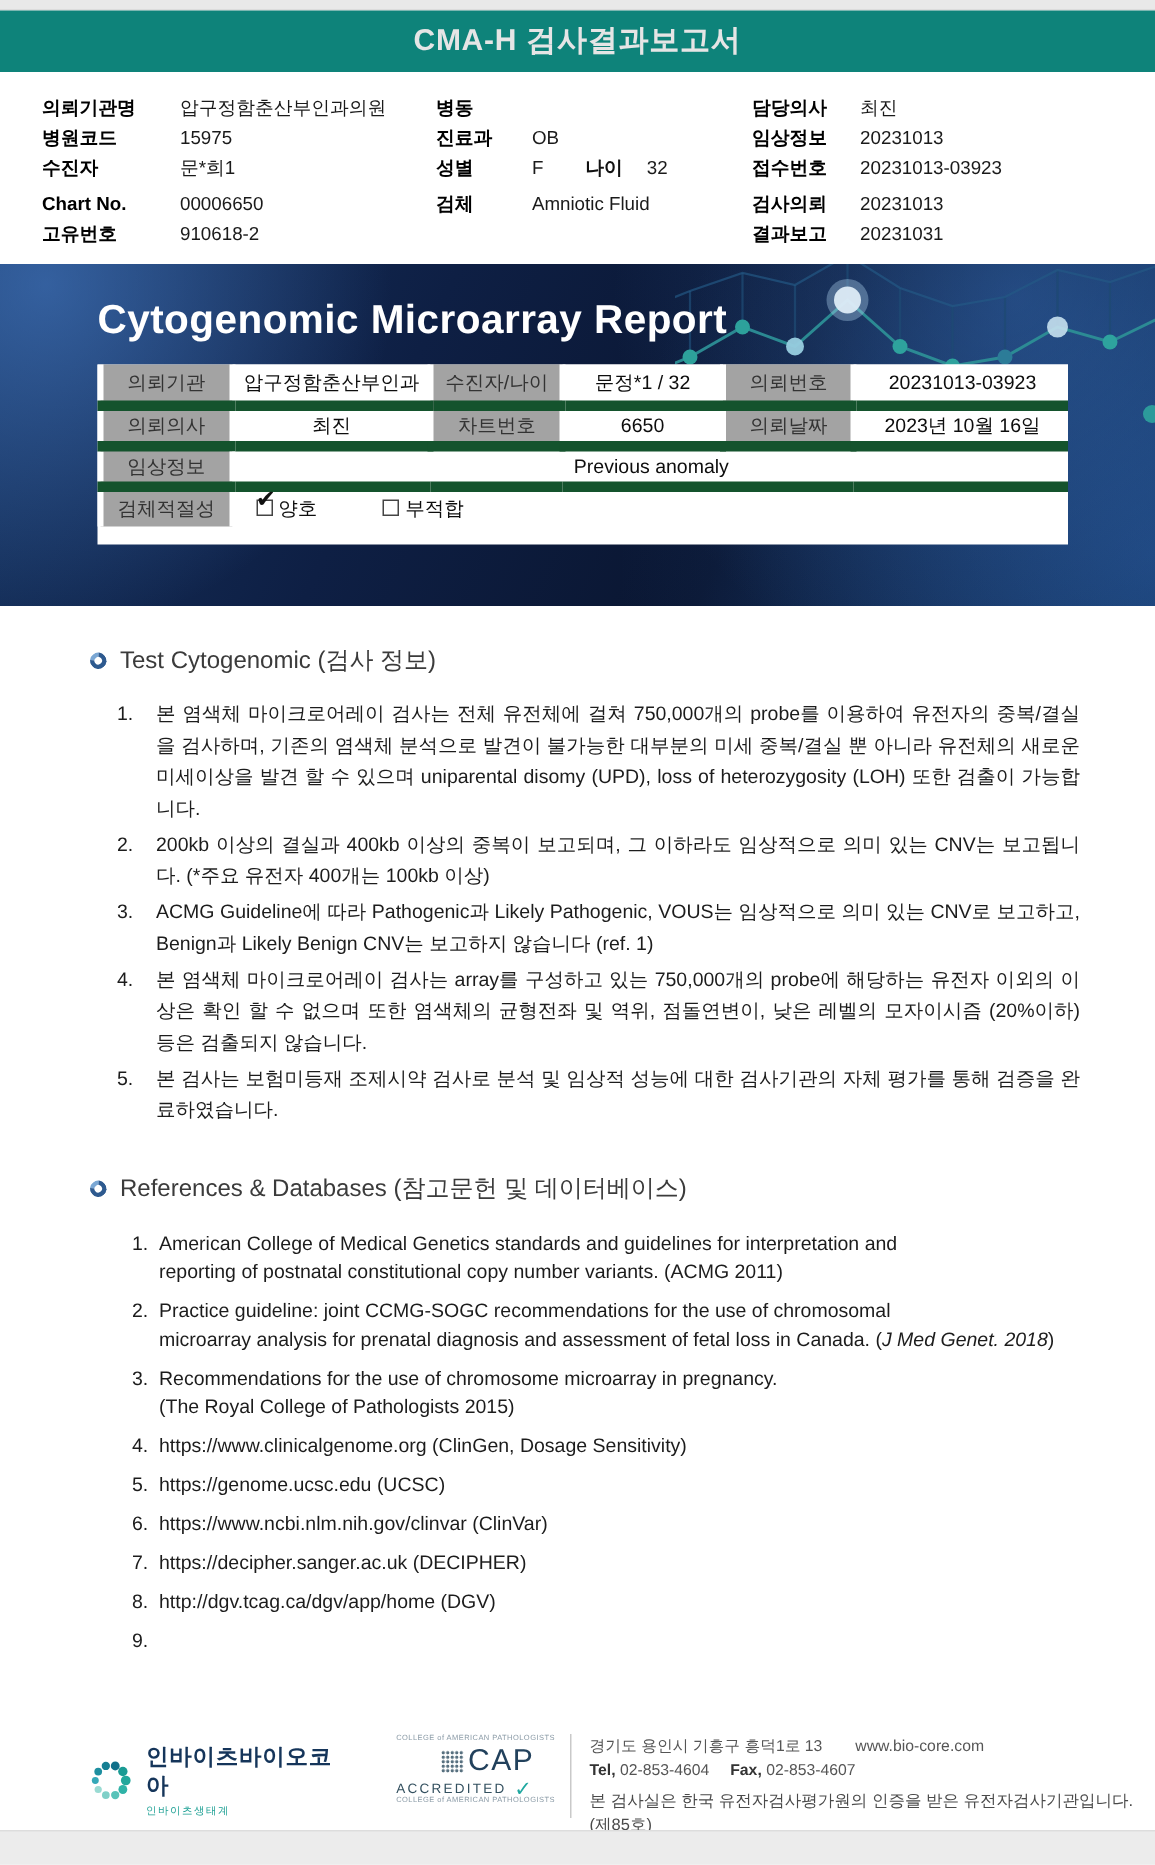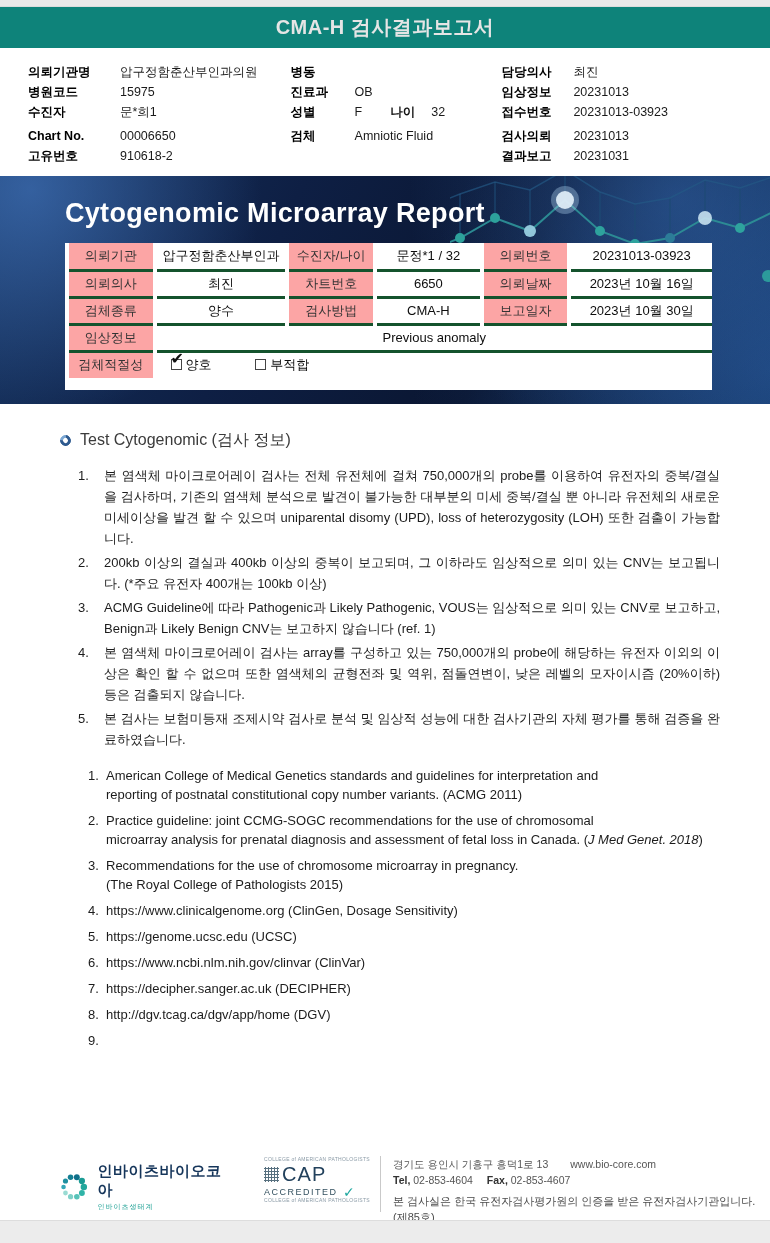--- a/index.html
+++ b/index.html
@@ -33,22 +33,22 @@
       radial-gradient(circle at 88% 10%, rgba(62,120,198,0.40), transparent 38%),
       radial-gradient(circle at 100% 85%, rgba(45,95,170,0.45), transparent 45%),
       linear-gradient(115deg, #16335f 0%, #0e1f44 35%, #0a1631 65%, #103058 100%);
   }
   .banner .dna { position:absolute; top:0; right:0; opacity:0.95; }
   .banner-title { position:relative; color:#ffffff; font-size:27px; font-weight:bold;
                   margin:22px 0 14px 65px; letter-spacing:0.3px; }
   .tablewrap { position:relative; margin:0 58px 0 65px; background:#ffffff; padding-bottom:12px; }
   table.btable { width:100%; border-collapse:collapse; font-size:13px; }
   table.btable td { height:27px; text-align:center; vertical-align:middle; }
-  table.btable tr + tr td { border-top:3px solid #14532d; }
-  td.lbl { background:#fca5a5; border-left:4px solid #ffffff; border-right:4px solid #ffffff; color:#333; }
+  table.btable tr + tr td { border-top:7px solid #14532d; }
+  td.lbl { background:#a3a3a3; border-left:4px solid #ffffff; border-right:4px solid #ffffff; color:#333; }
   td.val { background:#ffffff; color:#0d0d0d; }
   .adequacy-cell { text-align:left !important; padding-left:14px; }
   .cb { position:relative; display:inline-block; width:11px; height:11px; border:1.5px solid #444;
         vertical-align:-1px; margin-right:4px; background:#fff; }
   .cb .tick { position:absolute; top:-11px; left:-1px; font-size:16px; color:#111; font-weight:bold; }
   .cb-group { margin-right:40px; }
 
   
   .content { padding:0 50px 0 60px; }
   .sec-head { display:flex; align-items:center; margin-top:26px; font-size:16px; color:#3b3b3b; font-weight:500; }
@@ -66,21 +66,21 @@
   ol.reflist i { font-style:italic; }
 
   
   .footer { position:absolute; left:0; right:0; bottom:23px; height:72px; display:flex; align-items:flex-start; padding:6px 0 0 58px; }
   .brand { display:flex; align-items:center; margin-top:8px; }
   .brand-text { margin-left:8px; }
   .brand-name { font-size:15px; font-weight:bold; color:#15355a; letter-spacing:0.5px; }
   .brand-sub { font-size:7px; color:#1fa195; margin-top:2px; letter-spacing:1px; }
   .cap { margin-left:38px; margin-top:2px; width:92px; text-align:left; }
   .cap-tiny { font-size:5px; color:#8a9aa6; letter-spacing:0.3px; white-space:nowrap; }
-  .cap-mid { display:flex; align-items:center; margin:1px 0; }
+  .cap-mid { display:flex; align-items:center; margin:1px 0;justify-content:flex-end; }
   .cap-dots { width:15px; height:15px; margin-right:3px;
               background-image:radial-gradient(#57707f 1px, transparent 1.3px); background-size:3px 3px; }
   .cap-name { font-size:20px; color:#22415c; letter-spacing:1px; font-weight:400; }
   .cap-acc { font-size:9px; color:#33505f; letter-spacing:1.5px; display:flex; align-items:center;justify-content:space-between; }
   .cap-check { color:#1fa8a0; font-size:14px; font-weight:bold; margin-left:2px; line-height:10px; }
   .fdivider { width:1px; background:#c9c9c9; height:56px; margin:2px 12px 0 24px; }
   .faddress { font-size:10.5px; color:#555; line-height:16px; padding-top:2px; }
   .faddress .site { margin-left:22px; }
   .faddress b { color:#333; }
   .faddress .num { margin-right:14px; }
@@ -202,28 +202,20 @@
         </tr>
         <tr>
           <td class="lbl">의뢰의사</td>
           <td class="val">최진</td>
           <td class="lbl">차트번호</td>
           <td class="val">6650</td>
           <td class="lbl">의뢰날짜</td>
           <td class="val">2023년 10월 16일</td>
         </tr>
         <tr>
-          <td class="lbl">검체종류</td>
-          <td class="val">양수</td>
-          <td class="lbl">검사방법</td>
-          <td class="val">CMA-H</td>
-          <td class="lbl">보고일자</td>
-          <td class="val">2023년 10월 30일</td>
-        </tr>
-        <tr>
           <td class="lbl">임상정보</td>
           <td class="val" colspan="5">Previous anomaly</td>
         </tr>
         <tr>
           <td class="lbl">검체적절성</td>
           <td class="val adequacy-cell" colspan="5">
             <span class="cb-group"><span class="cb"><span class="tick">✔</span></span><span>양호</span></span>
             <span><span class="cb"></span><span>부적합</span></span>
           </td>
         </tr>
@@ -253,20 +245,24 @@
       <li>
           <span class="num">4.</span>
           <span class="txt">본 염색체 마이크로어레이 검사는 array를 구성하고 있는 750,000개의 probe에 해당하는 유전자 이외의 이상은 확인 할 수 없으며 또한 염색체의 균형전좌 및 역위, 점돌연변이, 낮은 레벨의 모자이시즘 (20%이하) 등은 검출되지 않습니다.</span>
         </li>
       <li>
           <span class="num">5.</span>
           <span class="txt">본 검사는 보험미등재 조제시약 검사로 분석 및 임상적 성능에 대한 검사기관의 자체 평가를 통해 검증을 완료하였습니다.</span>
         </li>
     </ol>
 
+    <div class="sec-head" style="margin-top:32px;">
+      <span class="sec-icon"></span>
+      <span>References &amp; Databases (참고문헌 및 데이터베이스)</span>
+    </div>
     <ol class="reflist">
       <li>
           <span class="num">1.</span>
           <span class="txt"><span>American College of Medical Genetics standards and guidelines for interpretation and
 reporting of postnatal constitutional copy number variants. (ACMG 2011)</span><i></i><span></span></span>
         </li>
       <li>
           <span class="num">2.</span>
           <span class="txt"><span>Practice guideline: joint CCMG-SOGC recommendations for the use of chromosomal
 microarray analysis for prenatal diagnosis and assessment of fetal loss in Canada. (</span><i>J Med Genet. 2018</i><span>)</span></span>

